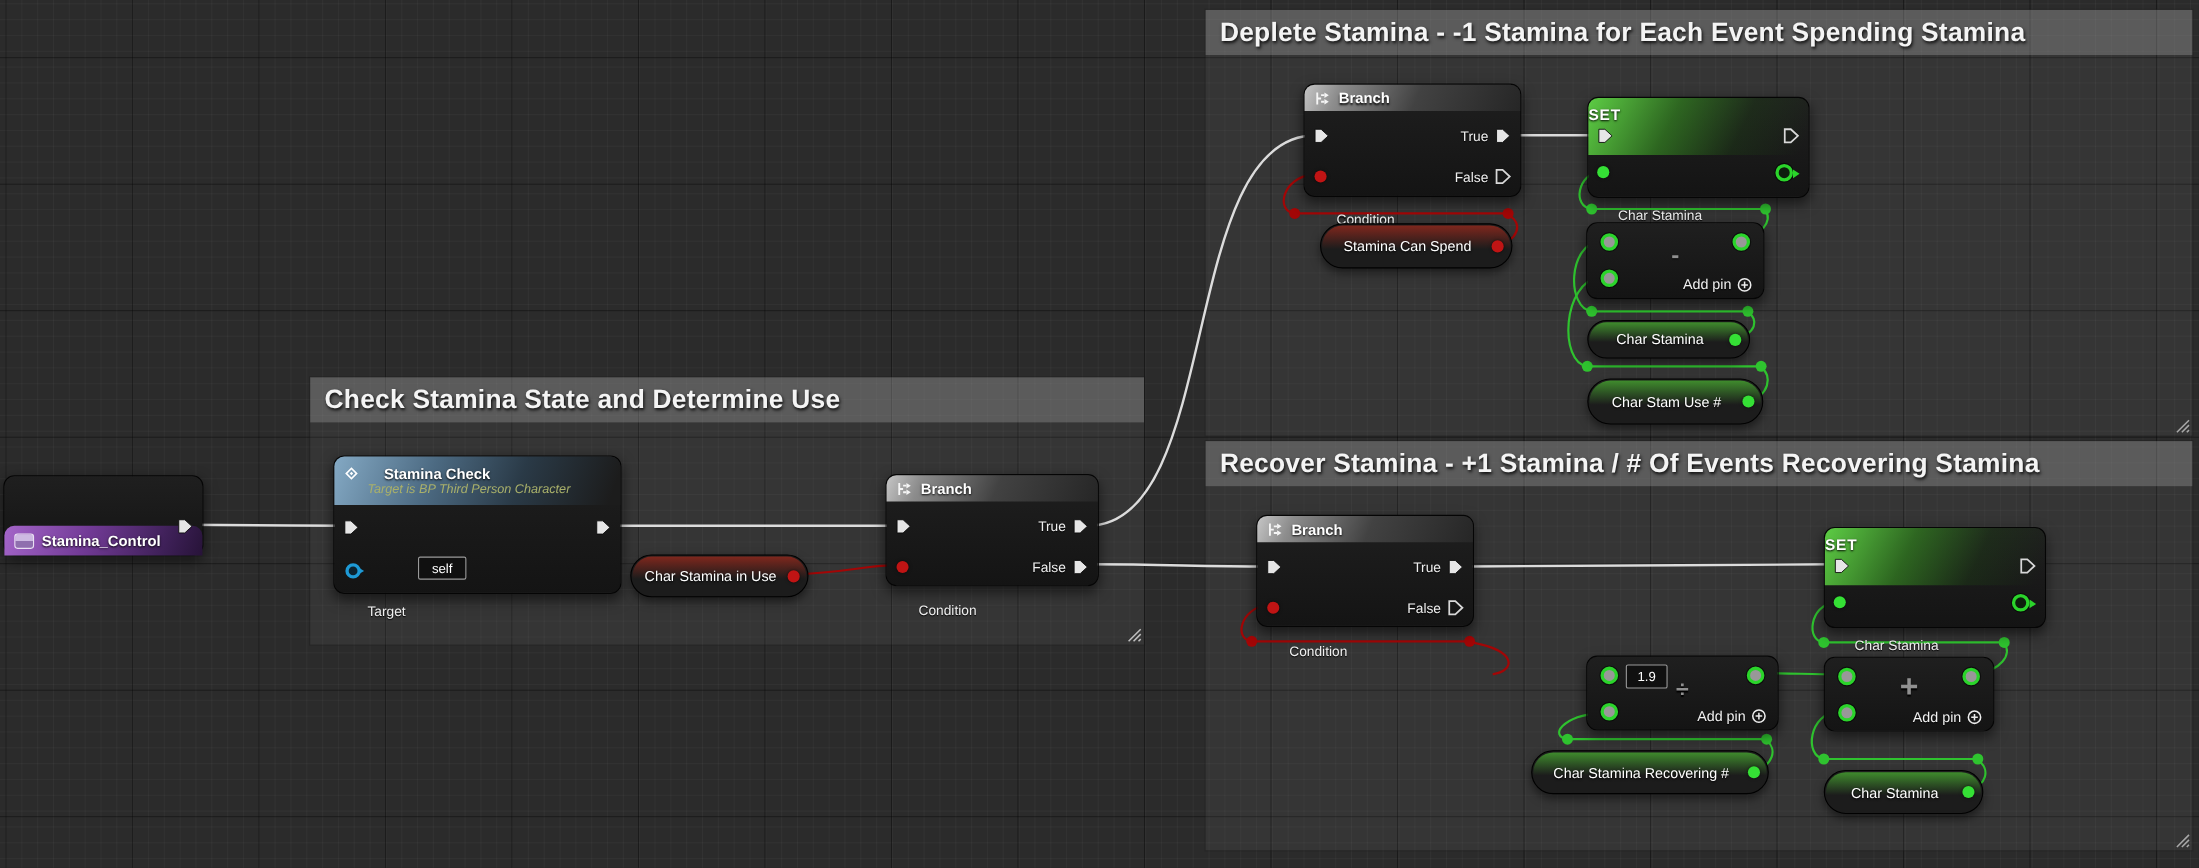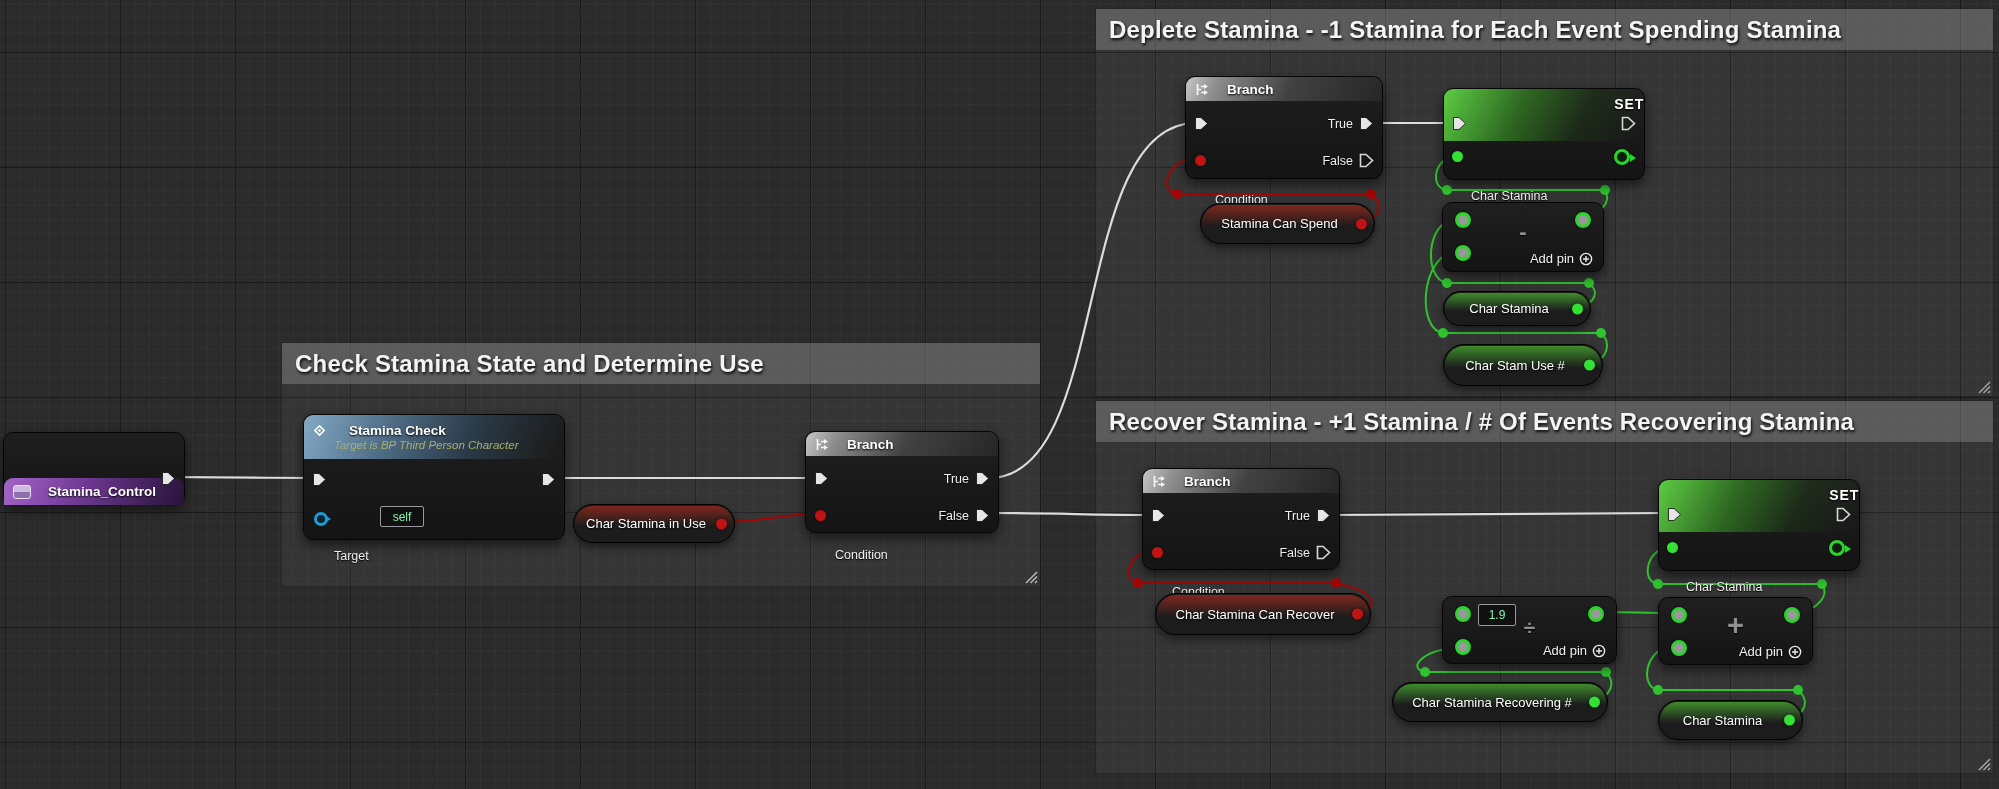--- a/index.html
+++ b/index.html
@@ -16,49 +16,49 @@
   
   .comment{position:absolute;background:rgba(190,190,190,0.065);border:1px solid rgba(0,0,0,0.30);z-index:1;}
   .comment-bar{position:absolute;left:0;right:0;top:0;height:41px;background:rgba(178,178,178,0.30);
     display:flex;align-items:center;padding:0 13px;}
   .comment-title{color:#f4f4f4;font-weight:bold;font-size:24px;letter-spacing:.2px;
     text-shadow:1px 2px 3px rgba(0,0,0,0.9);white-space:nowrap;}
   .grip{position:absolute;right:2px;bottom:2px;opacity:.85;}
   
   .node{position:absolute;background:linear-gradient(#1f1f1f,#141414);border:1px solid #050505;
     border-radius:10px;box-shadow:0 5px 12px rgba(0,0,0,0.55);z-index:10;}
-  .hdr{position:absolute;left:0;right:0;top:0;display:flex;align-items:center;gap:17px;
+  .hdr{position:absolute;left:0;right:0;top:0;display:flex;align-items:center;gap:7px;
     padding:0 9px;border-radius:9px 9px 0 0;}
   .hdr-title{color:#fff;font-weight:bold;font-size:13.5px;text-shadow:0 1px 2px #000;white-space:nowrap;}
   .hdr-gray{height:24px;background:linear-gradient(113deg,#c6c6c6 0%,#8d8d8d 16%,#424242 52%,#262626 100%);}
   .hdr-fn{height:44px;background:linear-gradient(110deg,#84a9c4 0%,#4c6a82 34%,#2a3a47 64%,#1c1c1c 96%);
     flex-direction:column;align-items:flex-start;justify-content:center;gap:1px;}
   .fn-row{display:flex;align-items:center;gap:23px;}
   .fn-sub{font-size:11.5px;font-style:italic;color:#a9b06a;margin-left:21px;white-space:nowrap;}
   .hdr-purple{height:27px;background:linear-gradient(110deg,#a465c9 0%,#713a95 42%,#3c1f55 82%,#271338 100%);margin-top:45px;}
   .hdr-set{position:absolute;left:0;right:0;top:0;height:52px;border-radius:9px 9px 0 0;
     background:linear-gradient(116deg,rgba(96,214,70,0.95) 0%,rgba(52,130,34,0.72) 38%,rgba(30,66,22,0.38) 68%,rgba(20,20,20,0) 96%);}
-  .set-title{position:absolute;left:0;right:0;top:7px;text-align:right;color:#fff;font-weight:bold;
+  .set-title{position:absolute;left:0;right:0;top:7px;text-align:left;color:#fff;font-weight:bold;
     font-size:14px;letter-spacing:.8px;text-shadow:0 1px 2px #000;}
   .pin-label{position:absolute;font-size:12.5px;color:#efefef;text-shadow:0 1px 1px #000;white-space:nowrap;margin-top:40px;}
   .exec-pin{position:absolute;}
   .pin-row{position:absolute;right:8px;display:flex;align-items:center;gap:6px;height:15px;}
   .pin-row .lbl{font-size:12.5px;color:#efefef;text-shadow:0 1px 1px #000;}
   .pin-dot{position:absolute;width:11px;height:11px;border-radius:50%;box-shadow:0 0 3px rgba(0,0,0,.6);}
   .pin-dot.red{background:#c01414;}
   .pin-dot.green{background:#35e035;}
   .ring-pin{position:absolute;width:10px;height:10px;border-radius:50%;border:3px solid #2bd42b;
     background:#989898;box-shadow:0 0 0 1px rgba(0,0,0,.55);}
   .ring-pin.dark{background:#0d1d0d;}
   .out-ring::after{content:"";position:absolute;left:13px;top:2px;width:0;height:0;
     border-top:4px solid transparent;border-bottom:4px solid transparent;border-left:6px solid #2bd42b;}
   .ring-blue{position:absolute;width:8px;height:8px;border-radius:50%;border:3px solid #1e9ad6;background:#0b2330;}
   .ring-blue::after{content:"";position:absolute;left:9px;top:1px;width:0;height:0;
     border-top:3.5px solid transparent;border-bottom:3.5px solid transparent;border-left:5px solid #1e9ad6;}
-  .value-box{position:absolute;border:1px solid #9a9a9a;background:#101010;color:#86efac;
+  .value-box{position:absolute;border:1px solid #9a9a9a;background:#101010;color:#ffffff;
     font-size:12px;display:flex;align-items:center;justify-content:center;border-radius:2px;}
   
   .pill{position:absolute;border-radius:999px;background:#1c1c1c;border:1px solid #010101;
     box-shadow:0 4px 9px rgba(0,0,0,.5);display:flex;align-items:center;justify-content:center;z-index:10;}
   .pill::before{content:"";position:absolute;inset:1px;border-radius:999px;}
   .pill.red::before{background:linear-gradient(180deg,rgba(208,48,30,0.55),rgba(208,48,30,0) 58%);}
   .pill.green::before{background:linear-gradient(180deg,rgba(86,214,56,0.60),rgba(86,214,56,0) 58%);}
   .pill-label{font-size:13px;color:#fff;z-index:1;text-shadow:0 1px 2px #000;padding-right:16px;white-space:nowrap;}
   .pill .out{position:absolute;right:7px;top:50%;transform:translateY(-50%);}
   
@@ -349,24 +349,20 @@
   <div class="pill red" style="left:1200px;top:203px;width:173px;height:39px">
     <span class="pill-label">Stamina Can Spend</span>
     <span class="pin-dot red out"></span>
   </div>
 
   <div class="pill red" style="left:573px;top:504px;width:160px;height:37px">
     <span class="pill-label">Char Stamina in Use</span>
     <span class="pin-dot red out"></span>
   </div>
 
-  <div class="pill red" style="left:1155px;top:593px;width:214px;height:40px">
-    <span class="pill-label">Char Stamina Can Recover</span>
-    <span class="pin-dot red out"></span>
-  </div>
 
   <div class="pill green" style="left:1443px;top:291px;width:146px;height:33px">
     <span class="pill-label">Char Stamina</span>
     <span class="pin-dot green out"></span>
   </div>
 
   <div class="pill green" style="left:1443px;top:344px;width:158px;height:40px">
     <span class="pill-label">Char Stam Use #</span>
     <span class="pin-dot green out"></span>
   </div>

